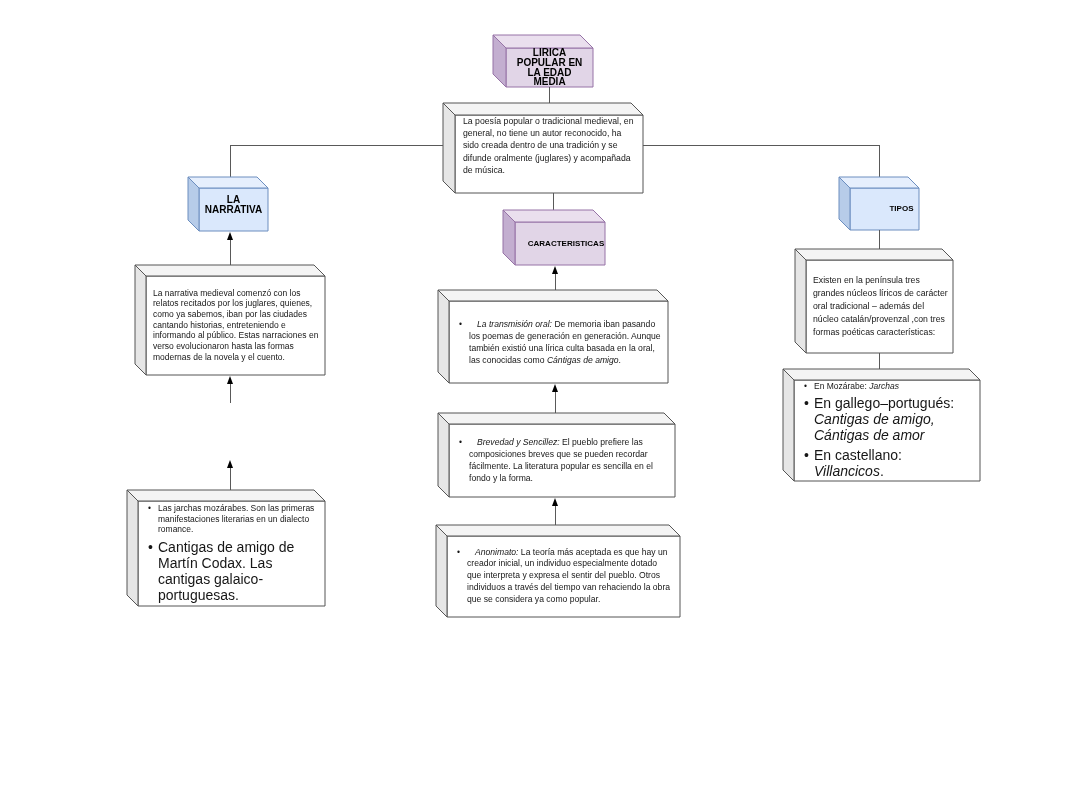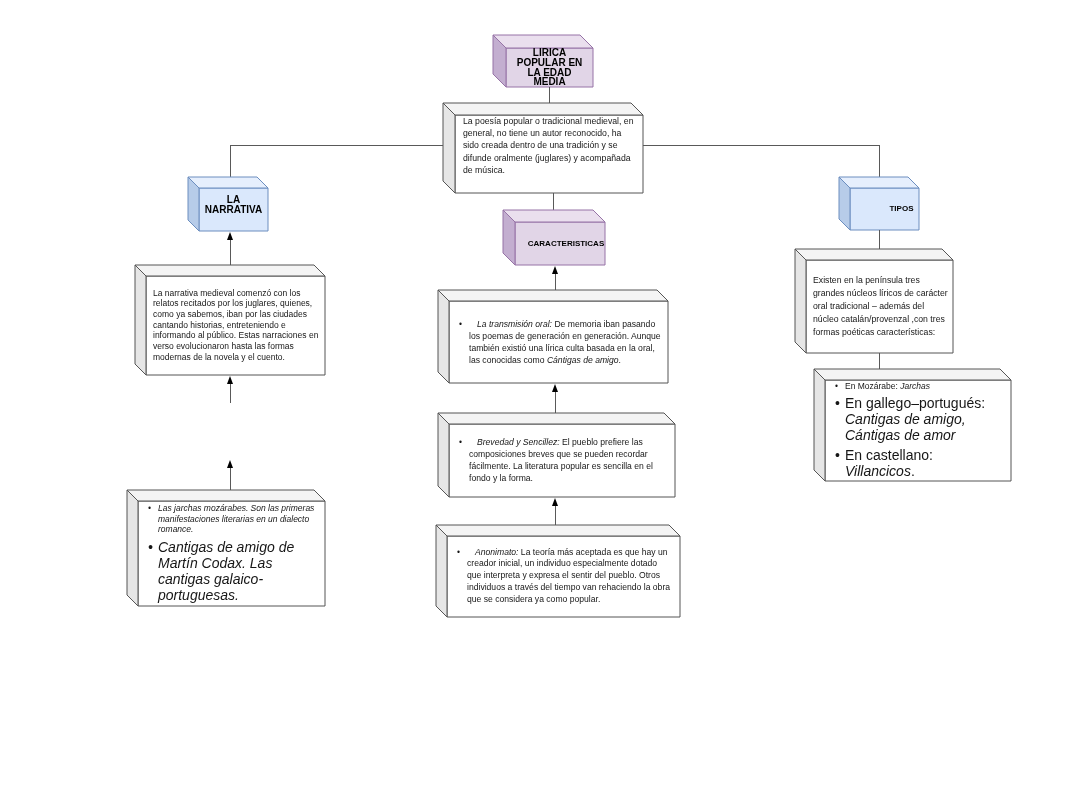--- a/index.html
+++ b/index.html
@@ -100,21 +100,21 @@
     <div class="note-body fs-narr" style="padding-left:7px;padding-right:4px;">La narrativa medieval comenzó con los relatos recitados por los juglares, quienes, como ya sabemos, iban por las ciudades cantando historias, entreteniendo e informando al público. Estas narraciones en verso evolucionaron hasta las formas modernas de la novela y el cuento.</div>
   </div>
 
   <div class="arrow-up" style="left:226.5px;top:376px;"></div>
   <div class="vline" style="left:230px;top:384px;height:19px;"></div>
 
 
   <div class="arrow-up" style="left:226.5px;top:460px;"></div>
   <div class="vline" style="left:230px;top:468px;height:22px;"></div>
 
-  <div class="cube white" style="left:127px;top:490px;width:198px;height:116px;font-style:italic;--e:11px;" data-cube="198,116,11">
+  <div class="cube white" style="left:127px;top:490px;width:198px;height:116px;--e:11px;" data-cube="198,116,11">
       <svg width="198" height="116" viewBox="0 0 198 116">
         <polygon points="11,11 198,11 198,116 11,116" class="front"></polygon>
         <polygon points="0,0 187,0 198,11 11,11" class="top"></polygon>
         <polygon points="0,0 11,11 11,116 0,105" class="left"></polygon>
       </svg>
     <div class="note-body">
       <ul class="note-list">
         <li class="bullet li-sm">Las jarchas mozárabes. Son las primeras manifestaciones literarias en un dialecto romance.</li>
         <li class="bullet li-lg gap">Cantigas de amigo de Martín Codax. Las cantigas galaico-portuguesas.</li>
       </ul>
@@ -193,21 +193,21 @@
       <svg width="158" height="104" viewBox="0 0 158 104">
         <polygon points="11,11 158,11 158,104 11,104" class="front"></polygon>
         <polygon points="0,0 147,0 158,11 11,11" class="top"></polygon>
         <polygon points="0,0 11,11 11,104 0,93" class="left"></polygon>
       </svg>
     <div class="note-body fs-tipos" style="padding-left:7px;padding-right:1px;">Existen en la península tres grandes núcleos líricos de carácter oral tradicional – además del núcleo catalán/provenzal ,con tres formas poéticas características:</div>
   </div>
 
   <div class="vline" style="left:879px;top:353px;height:16px;"></div>
 
-  <div class="cube white" style="left:814px;top:369px;width:197px;height:112px;text-decoration:underline;--e:11px;" data-cube="197,112,11">
+  <div class="cube white" style="left:783px;top:369px;width:197px;height:112px;text-decoration:underline;--e:11px;" data-cube="197,112,11">
       <svg width="197" height="112" viewBox="0 0 197 112">
         <polygon points="11,11 197,11 197,112 11,112" class="front"></polygon>
         <polygon points="0,0 186,0 197,11 11,11" class="top"></polygon>
         <polygon points="0,0 11,11 11,112 0,101" class="left"></polygon>
       </svg>
     <div class="note-body">
       <ul class="note-list">
         <li class="bullet li-sm"><span>En Mozárabe:</span><span class="it"> Jarchas</span><span></span></li>
         <li class="bullet li-lg gap"><span>En gallego–portugués:</span><span class="it"> Cantigas de amigo, Cántigas de amor</span><span></span></li>
         <li class="bullet li-lg gap"><span>En castellano:</span><span class="it"> Villancicos</span><span>.</span></li>

